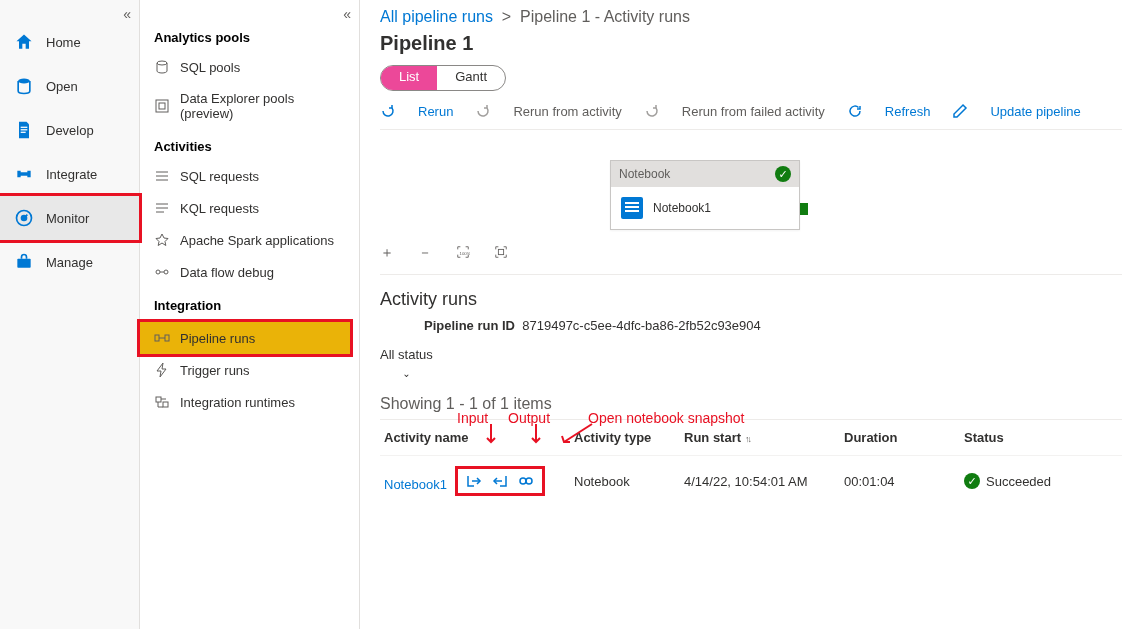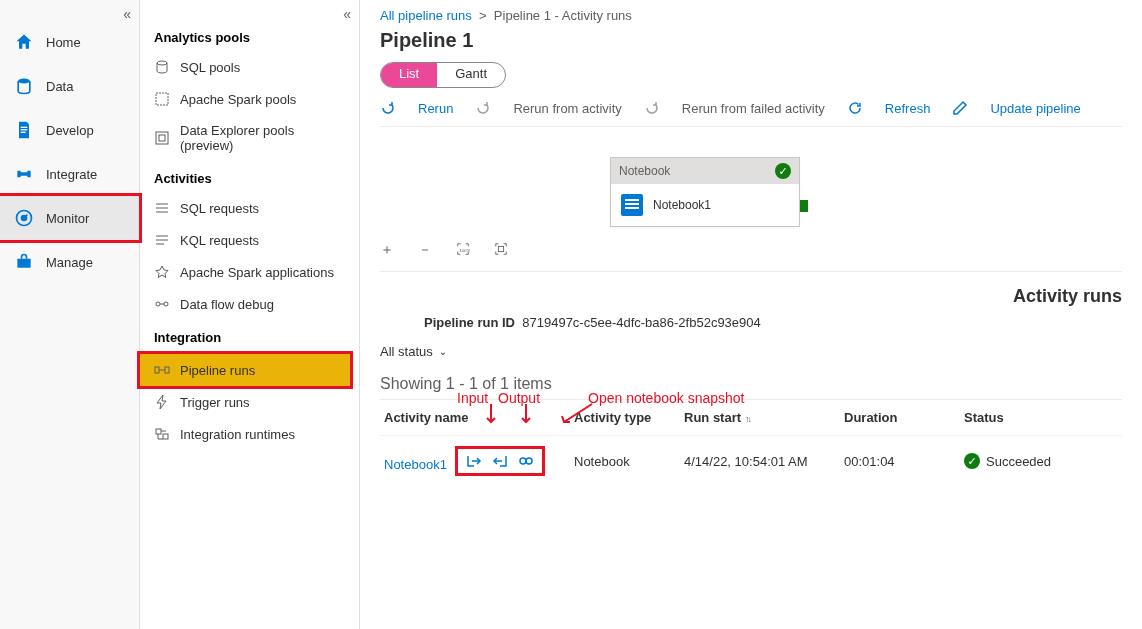--- a/index.html
+++ b/index.html
@@ -83,21 +83,21 @@
   flex-shrink: 0;
 }
 .sub-icon svg { width: 16px; height: 16px; }
 .main {
   flex: 1;
   padding: 8px 20px 0 20px;
   overflow: hidden;
   position: relative;
 }
 .breadcrumb {
-  font-size: 13px;
+  font-size: 16px;
   color: #605e5c;
   margin-bottom: 6px;
 }
 .breadcrumb a { color: #0078d4; text-decoration: none; cursor: pointer; }
 .page-title {
   font-size: 20px;
   font-weight: 600;
   margin-bottom: 10px;
 }
 .pill-toggle {
@@ -197,32 +197,32 @@
 }
 .canvas-controls button {
   border: none;
   background: none;
   cursor: pointer;
   color: #605e5c;
   font-size: 14px;
 }
 .section-title {
   font-size: 18px;
-  font-weight: 700;
+  font-weight: 400;
   margin: 14px 0 8px 0;
-  text-align: right;
 }
 .run-id-line { font-size: 13px; margin-bottom: 14px; margin-left: 44px; }
 .run-id-line b { font-weight: 600; }
 .status-filter {
   display: inline-flex;
   align-items: center;
   gap: 6px;
   padding: 0 0 16px 0;
   cursor: pointer;
+  flex-direction: column;
 }
 .showing { font-size: 16px; color: #605e5c; margin-bottom: 6px; }
 .grid {
   width: 100%;
   border-top: 1px solid #edebe9;
 }
 .grid-header, .grid-row {
   display: grid;
   grid-template-columns: 190px 110px 160px 120px 110px;
   gap: 0;
@@ -272,21 +272,21 @@
     </span>
     <span>Home</span>
   </div>
   <div class="nav-item">
     <span class="nav-icon">
       <svg viewBox="0 0 24 24" fill="#0078d4">
           <ellipse cx="12" cy="6" rx="7" ry="3"></ellipse>
           <path d="M5 6v12c0 1.7 3.1 3 7 3s7-1.3 7-3V6" fill="none" stroke="#0078d4" stroke-width="2"></path>
         </svg>
     </span>
-    <span>Data</span>
+    <span>Open</span>
   </div>
   <div class="nav-item">
     <span class="nav-icon">
       <svg viewBox="0 0 24 24" fill="#0078d4">
           <path d="M6 2h9l3 3v17H6z"></path>
           <rect x="8" y="8" width="8" height="1.5" fill="#fff"></rect>
           <rect x="8" y="11" width="8" height="1.5" fill="#fff"></rect>
           <rect x="8" y="14" width="6" height="1.5" fill="#fff"></rect>
         </svg>
     </span>
@@ -327,28 +327,20 @@
 
   <div class="sub-section-title">Analytics pools</div>
   <div class="sub-item">
     <span class="sub-icon">
         <svg viewBox="0 0 16 16" fill="none" stroke="#605e5c">
           <ellipse cx="8" cy="4" rx="5" ry="2"></ellipse>
           <path d="M3 4v8c0 1.1 2.2 2 5 2s5-.9 5-2V4"></path>
         </svg>
       </span>
     <span>SQL pools</span>
-  </div>
-  <div class="sub-item">
-    <span class="sub-icon">
-        <svg viewBox="0 0 16 16" fill="none" stroke="#605e5c">
-          <rect x="2" y="2" width="12" height="12" stroke-dasharray="2 1"></rect>
-        </svg>
-      </span>
-    <span>Apache Spark pools</span>
   </div>
   <div class="sub-item">
     <span class="sub-icon">
         <svg viewBox="0 0 16 16" fill="none" stroke="#605e5c">
           <rect x="2" y="2" width="12" height="12"></rect>
           <rect x="5" y="5" width="6" height="6"></rect>
         </svg>
       </span>
     <span>Data Explorer pools (preview)</span>
   </div>
@@ -533,21 +525,21 @@
       <div class="cell">Duration</div>
       <div class="cell">Status</div>
 
       <div class="redlabel" style="left:77px; top:-10px;">
         <span>Input</span>
         <svg width="12" height="22" style="position:absolute; left:28px; top:14px;">
             <line x1="6" y1="0" x2="6" y2="18" stroke-width="2"></line>
             <polyline points="2,14 6,18 10,14" stroke-width="2"></polyline>
           </svg>
       </div>
-      <div class="redlabel" style="left:118px; top:-10px;">
+      <div class="redlabel" style="left:128px; top:-10px;">
         <span>Output</span>
         <svg width="12" height="22" style="position:absolute; left:22px; top:14px;">
             <line x1="6" y1="0" x2="6" y2="18" stroke-width="2"></line>
             <polyline points="2,14 6,18 10,14" stroke-width="2"></polyline>
           </svg>
       </div>
       <div class="redlabel" style="left:208px; top:-10px;">
         <span>Open notebook snapshot</span>
         <svg width="36" height="24" style="position:absolute; left:-30px; top:12px;">
             <line x1="34" y1="2" x2="6" y2="20" stroke-width="2"></line>

